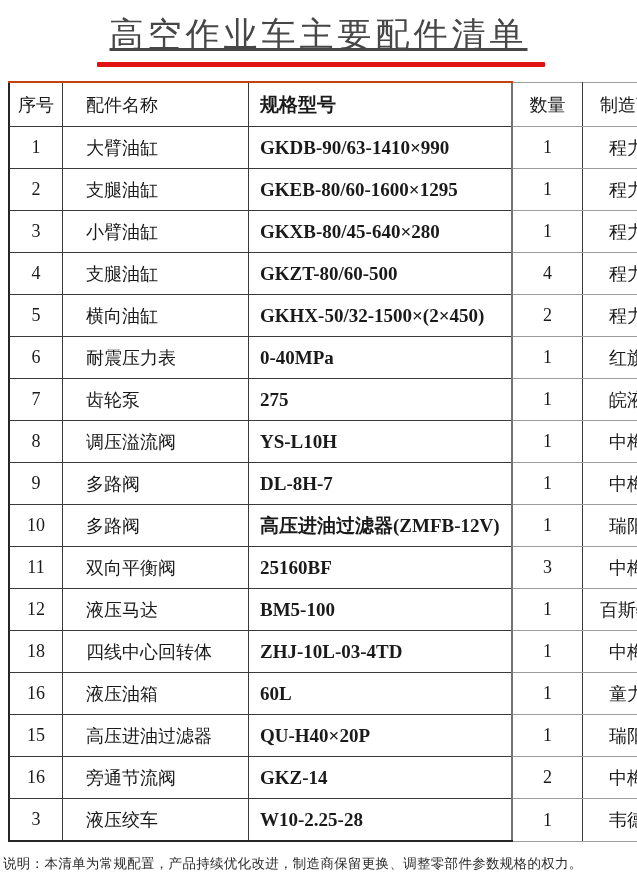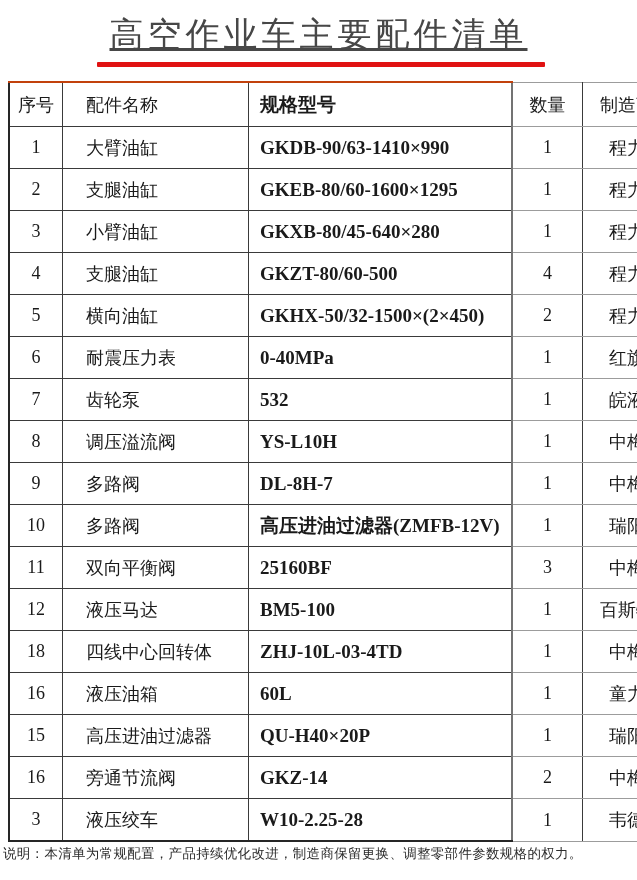--- a/index.html
+++ b/index.html
@@ -71,21 +71,21 @@
   }
   th.col-mfr, td.col-mfr {
     border-left: 1px solid #9c9c9c;
     border-right: 1px solid #9c9c9c;
     border-top-color: #9c9c9c;
     border-bottom-color: #9c9c9c;
   }
   thead th.col-qty, thead th.col-mfr { border-top: 1px solid #9c9c9c; }
 
   .doc-note {
-    margin: 3px 0 0 3px;
+    margin: 13px 0 0 3px;
     font-size: 13.5px;
     letter-spacing: 0.3px;
     color: #2b2b2b;
     white-space: nowrap;
     font-family: Liberation Mono, monospace;
   }
 </style>
 </head>
 <body>
 
@@ -144,21 +144,21 @@
         <tr>
           <td class="col-seq">6</td>
           <td class="col-name">耐震压力表</td>
           <td class="col-spec">0-40MPa</td>
           <td class="col-qty">1</td>
           <td class="col-mfr">红旗</td>
         </tr>
         <tr>
           <td class="col-seq">7</td>
           <td class="col-name">齿轮泵</td>
-          <td class="col-spec">532</td>
+          <td class="col-spec">275</td>
           <td class="col-qty">1</td>
           <td class="col-mfr">皖液</td>
         </tr>
         <tr>
           <td class="col-seq">8</td>
           <td class="col-name">调压溢流阀</td>
           <td class="col-spec">YS-L10H</td>
           <td class="col-qty">1</td>
           <td class="col-mfr">中梅</td>
         </tr>

